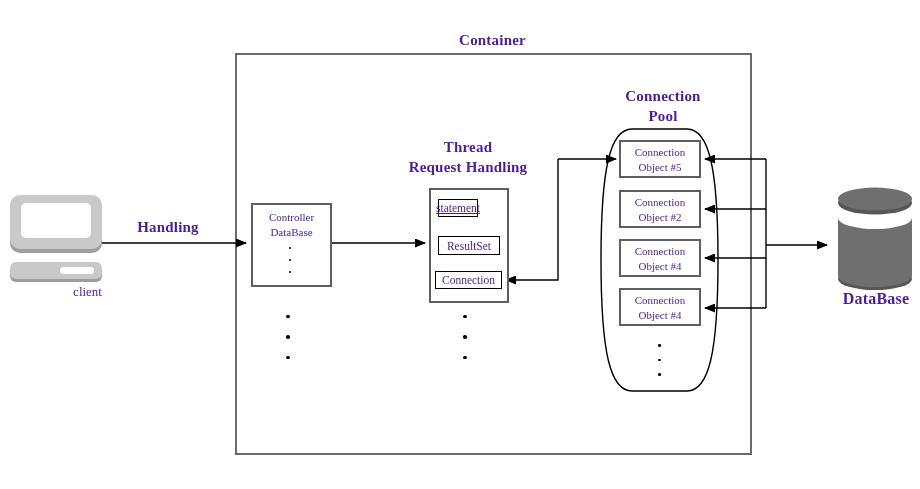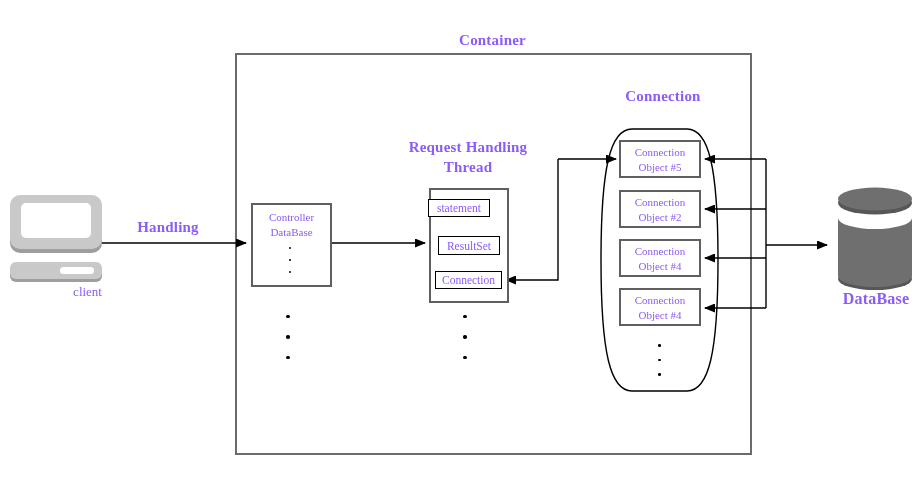--- a/index.html
+++ b/index.html
@@ -1,18 +1,18 @@
 <!DOCTYPE html>
 <html><head>
 <meta charset="utf-8">
 <style>
   html,body{margin:0;padding:0;background:#ffffff;}
   #stage{
     position:relative;width:920px;height:489px;background:#ffffff;
-    font-family:"Liberation Serif", serif;color:#8b5cf6;overflow:hidden;
+    font-family:"Liberation Serif", serif;color:#4c1d95;overflow:hidden;
   }
   .abs{position:absolute;}
   
   #container-box{z-index:1;}
   #wires{z-index:2;}
   .node{z-index:3;}
 
   #container-box{
     left:235px;top:53px;width:513px;height:398px;
     border:2px solid #6b6b6b;background:transparent;
@@ -49,21 +49,21 @@
     border:2px solid #5f5f5f;background:#ffffff;box-sizing:border-box;
     text-align:center;font-size:11px;line-height:15px;
   }
   #controller-box{left:251px;top:203px;width:81px;height:84px;padding-top:5px;}
   #thread-box{left:429px;top:188px;width:80px;height:115px;}
   .inner-box{
     position:absolute;border:1.5px solid #000;background:#fff;box-sizing:border-box;
     display:flex;align-items:center;justify-content:center;
     font-size:11.5px;text-align:center;
   }
-  #statement-box{left:428px;top:199px;width:62px;height:18px;}
+  #statement-box{left:438px;top:199px;width:40px;height:18px;text-decoration:underline;}
   #resultset-box{left:438px;top:236px;width:62px;height:19px;}
   #connection-box{left:435px;top:271px;width:67px;height:18px;}
 
   .pool-obj{
     left:619px;width:82px;height:38px;padding-top:3px;
   }
   #pool-obj-1{top:140px;}
   #pool-obj-2{top:190px;}
   #pool-obj-3{top:239px;}
   #pool-obj-4{top:288px;}
@@ -122,25 +122,26 @@
       <ellipse cx="875" cy="203" rx="37" ry="11.5" fill="#575757"></ellipse>
       <ellipse cx="875" cy="199" rx="37" ry="11.5" fill="#6f6f6f"></ellipse>
       <ellipse cx="875" cy="279" rx="37" ry="11" fill="#575757"></ellipse>
       <path d="M 838,218 A 37,11 0 0 0 912,218 L 912,276 A 37,11 0 0 1 838,276 Z" fill="#6f6f6f"></path>
     </g>
   </svg>
 
   <div class="abs big-title" id="container-title">Container</div>
   <div class="abs big-title" id="request-label">Handling</div>
   <div class="abs big-title" id="thread-title">
+    <div>Thread</div>
     <div>Request Handling</div>
-    <div>Thread</div>
   </div>
   <div class="abs big-title" id="pool-title">
     <div>Connection</div>
+    <div>Pool</div>
   </div>
 
   <div class="abs node" id="client-monitor">
     <div class="abs" id="client-screen"></div>
   </div>
   <div class="abs node" id="client-base">
     <div class="abs" id="client-slot"></div>
   </div>
   <div class="abs node" id="client-caption">client</div>
 

